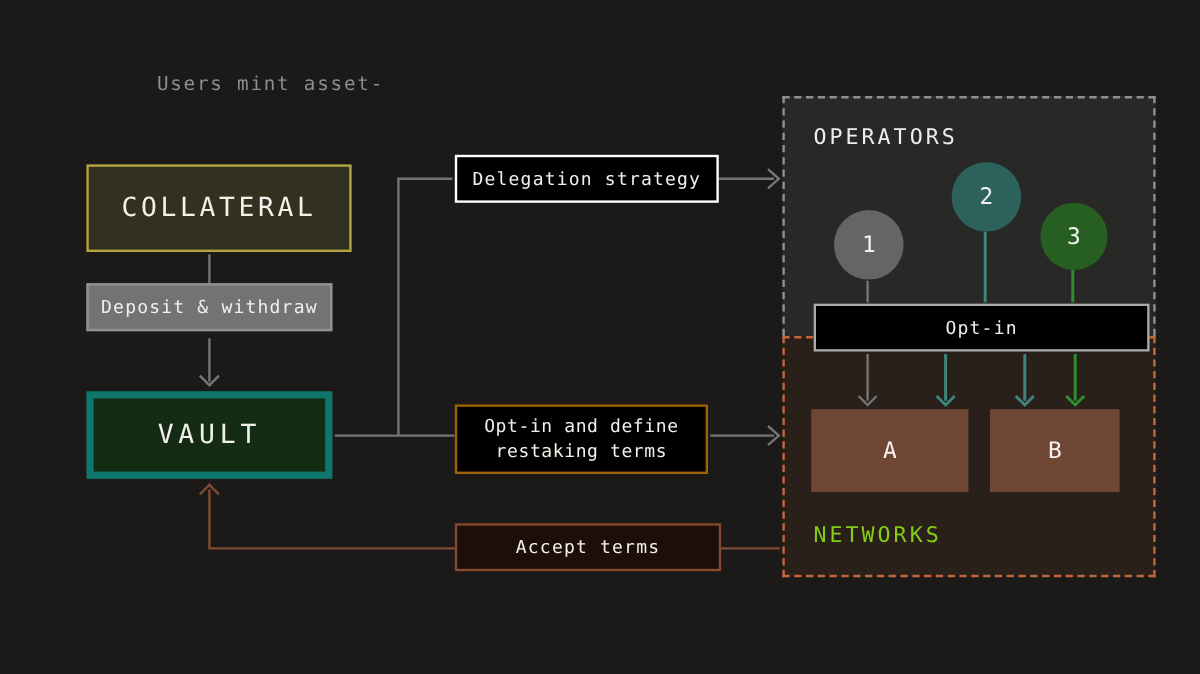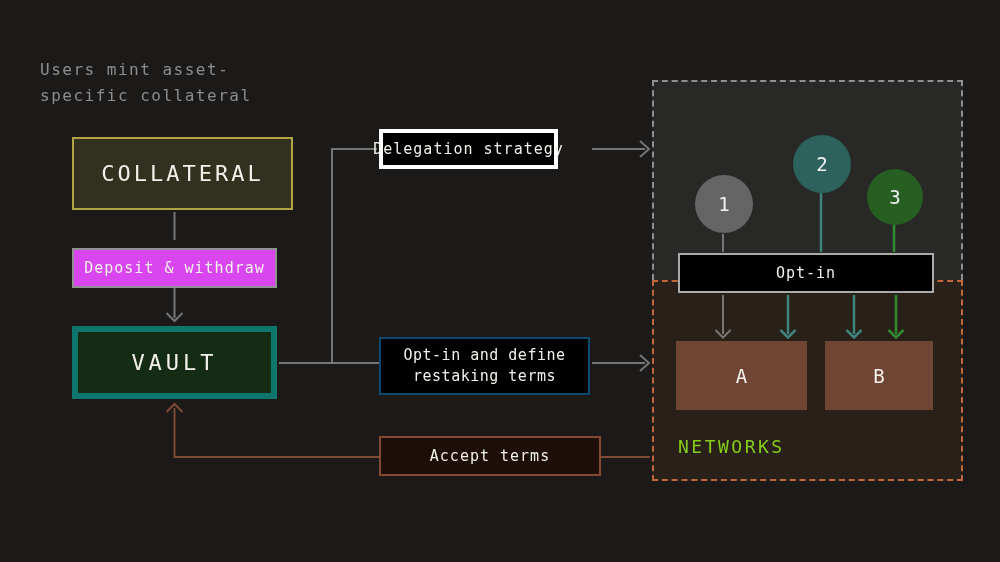--- a/index.html
+++ b/index.html
@@ -23,76 +23,76 @@
   }
   .node{
     position:absolute;z-index:3;display:flex;align-items:center;justify-content:center;
     box-sizing:border-box;color:#f2f0ea;text-align:center;white-space:nowrap;
   }
   .node-collateral{
     left:72px;top:137px;width:221px;height:73px;
     background:#32301f;border:2px solid #b2a343;font-size:22px;letter-spacing:3px;
   }
   .node-deposit{
-    left:72px;top:248px;width:205px;height:40px;
-    background:#d946ef;border:2px solid #919191;font-size:15px;letter-spacing:1px;
+    left:72px;top:236px;width:205px;height:40px;
+    background:#737373;border:2px solid #919191;font-size:15px;letter-spacing:1px;
   }
   .node-vault{
     left:72px;top:326px;width:205px;height:73px;
     background:#152c14;border:6px solid #0f766e;font-size:22px;letter-spacing:4px;
   }
   .node-delegation{
-    left:379px;top:129px;width:179px;height:40px;
-    background:#000;border:4px solid #ffffff;font-size:15px;letter-spacing:1px;
+    left:379px;top:129px;width:220px;height:40px;
+    background:#000;border:2px solid #ffffff;font-size:15px;letter-spacing:1px;
   }
   .node-define{
     left:379px;top:337px;width:211px;height:58px;
-    background:#000;border:2px solid #0c4a6e;font-size:15px;letter-spacing:0.5px;
+    background:#000;border:2px solid #a16207;font-size:15px;letter-spacing:0.5px;
     white-space:normal;line-height:21px;padding:0 6px;
   }
   .node-accept{
     left:379px;top:436px;width:222px;height:40px;
     background:#1d0e08;border:2px solid #84492e;font-size:15px;letter-spacing:1px;
   }
   .node-optin{
-    left:678px;top:253px;width:256px;height:40px;
+    left:678px;top:253px;width:280px;height:40px;
     background:#000;border:2px solid #ababab;font-size:15px;letter-spacing:1px;
   }
   .circle{
     position:absolute;z-index:3;border-radius:50%;
     display:flex;align-items:center;justify-content:center;
     color:#f0f0f0;font-size:19px;
   }
   .circle-1{left:695px;top:175px;width:58px;height:58px;background:#656565;}
   .circle-2{left:793px;top:135px;width:58px;height:58px;background:#2d615c;}
   .circle-3{left:867px;top:169px;width:56px;height:56px;background:#275e21;}
   .net-box{
     position:absolute;z-index:3;display:flex;align-items:center;justify-content:center;
     background:#6f4533;color:#f5f2ee;font-size:19px;
   }
   .net-a{left:676px;top:341px;width:131px;height:69px;}
   .net-b{left:825px;top:341px;width:108px;height:69px;}
   .caption{
     position:absolute;left:40px;top:57px;width:280px;z-index:3;
-    text-align:left;color:#8d8d8d;font-size:16px;line-height:26px;letter-spacing:1.5px;
+    text-align:right;color:#8d8d8d;font-size:16px;line-height:26px;letter-spacing:1.5px;
   }
   #wires{position:absolute;left:0;top:0;z-index:2;}
 </style>
 </head>
 <body>
 
 <div id="canvas">
 
   <div class="caption">
     <div>Users mint asset-</div>
-    <div>specific collateral</div>
   </div>
 
   <div class="panel panel-operators"></div>
   <div class="panel panel-networks"></div>
+  <div class="panel-title" style="left:678px;top:104px;color:#ededed;">OPERATORS</div>
   <div class="panel-title" style="left:678px;top:436px;color:#84cc16;">NETWORKS</div>
 
   <svg id="wires" width="1000" height="562" viewBox="0 0 1000 562">
     <g fill="none" stroke-width="2" stroke="#757575">
       <path d="M174.5 212 V240"></path>
       <path d="M174.5 282 V318"></path>
       <path d="M166.5 313 L174.5 321 L182.5 313"></path>
       <path d="M279 363 H379"></path>
       <path d="M332 363 V149 H377"></path>
       <path d="M592 149 H645"></path>

